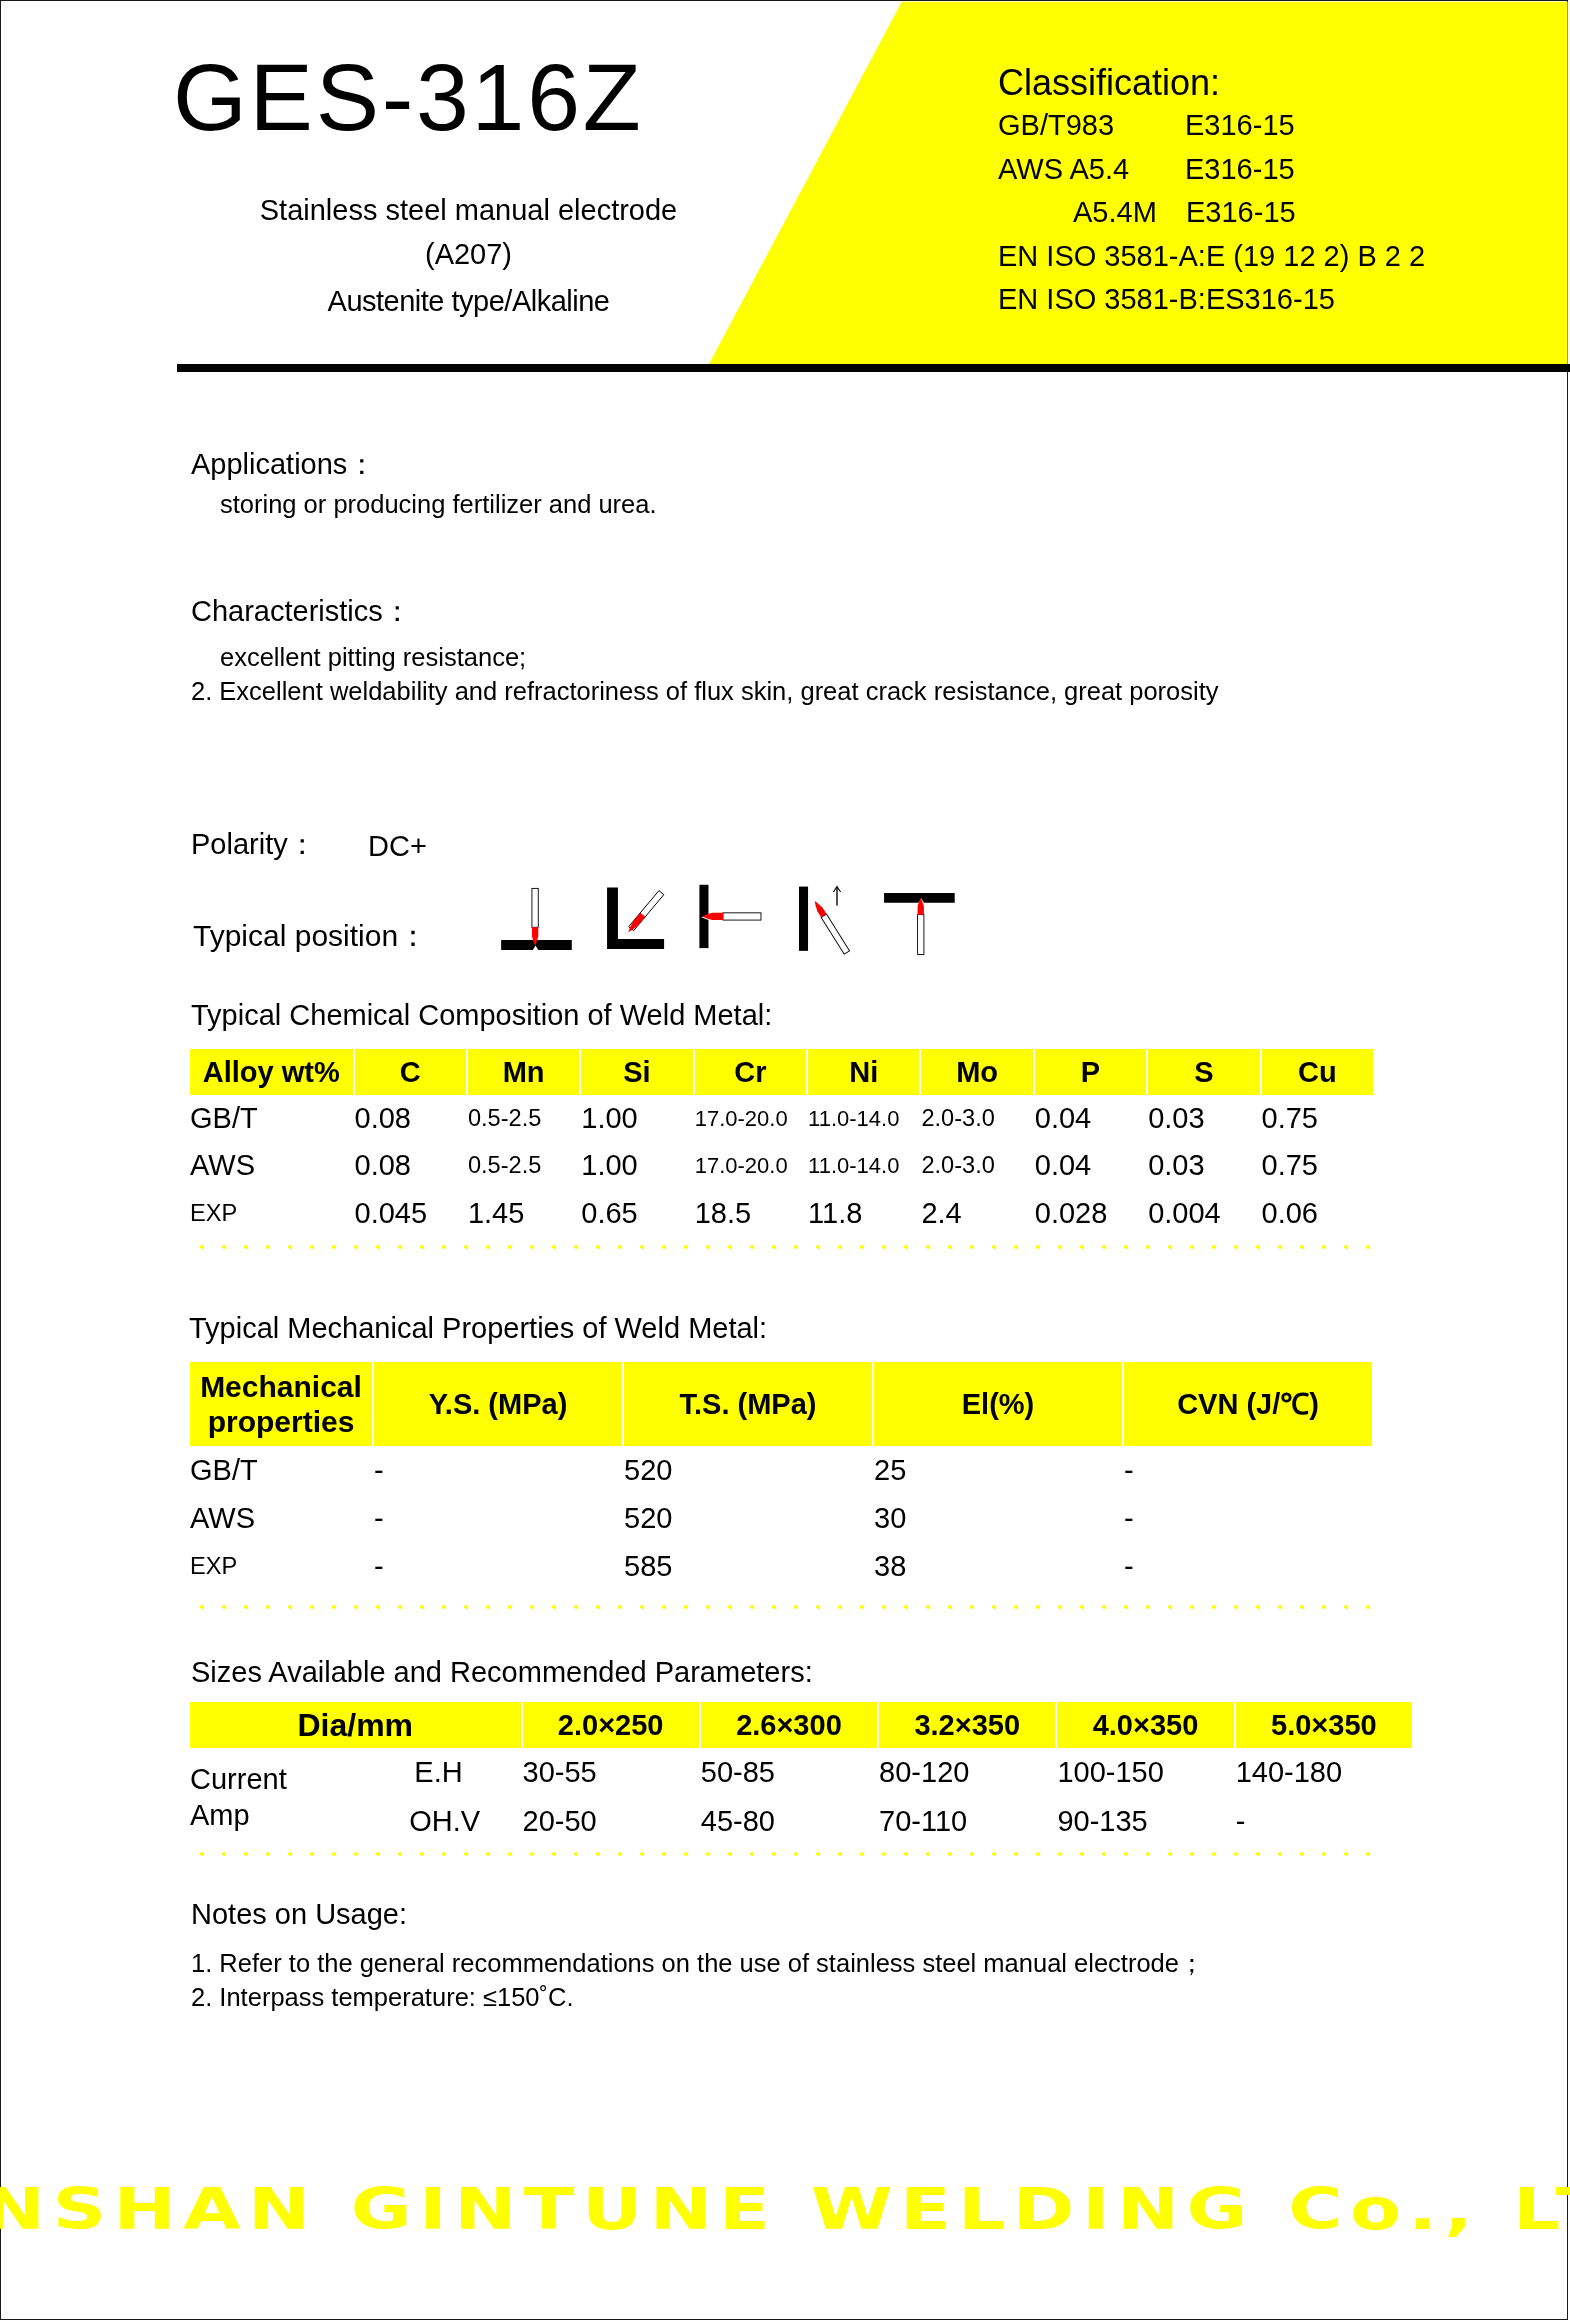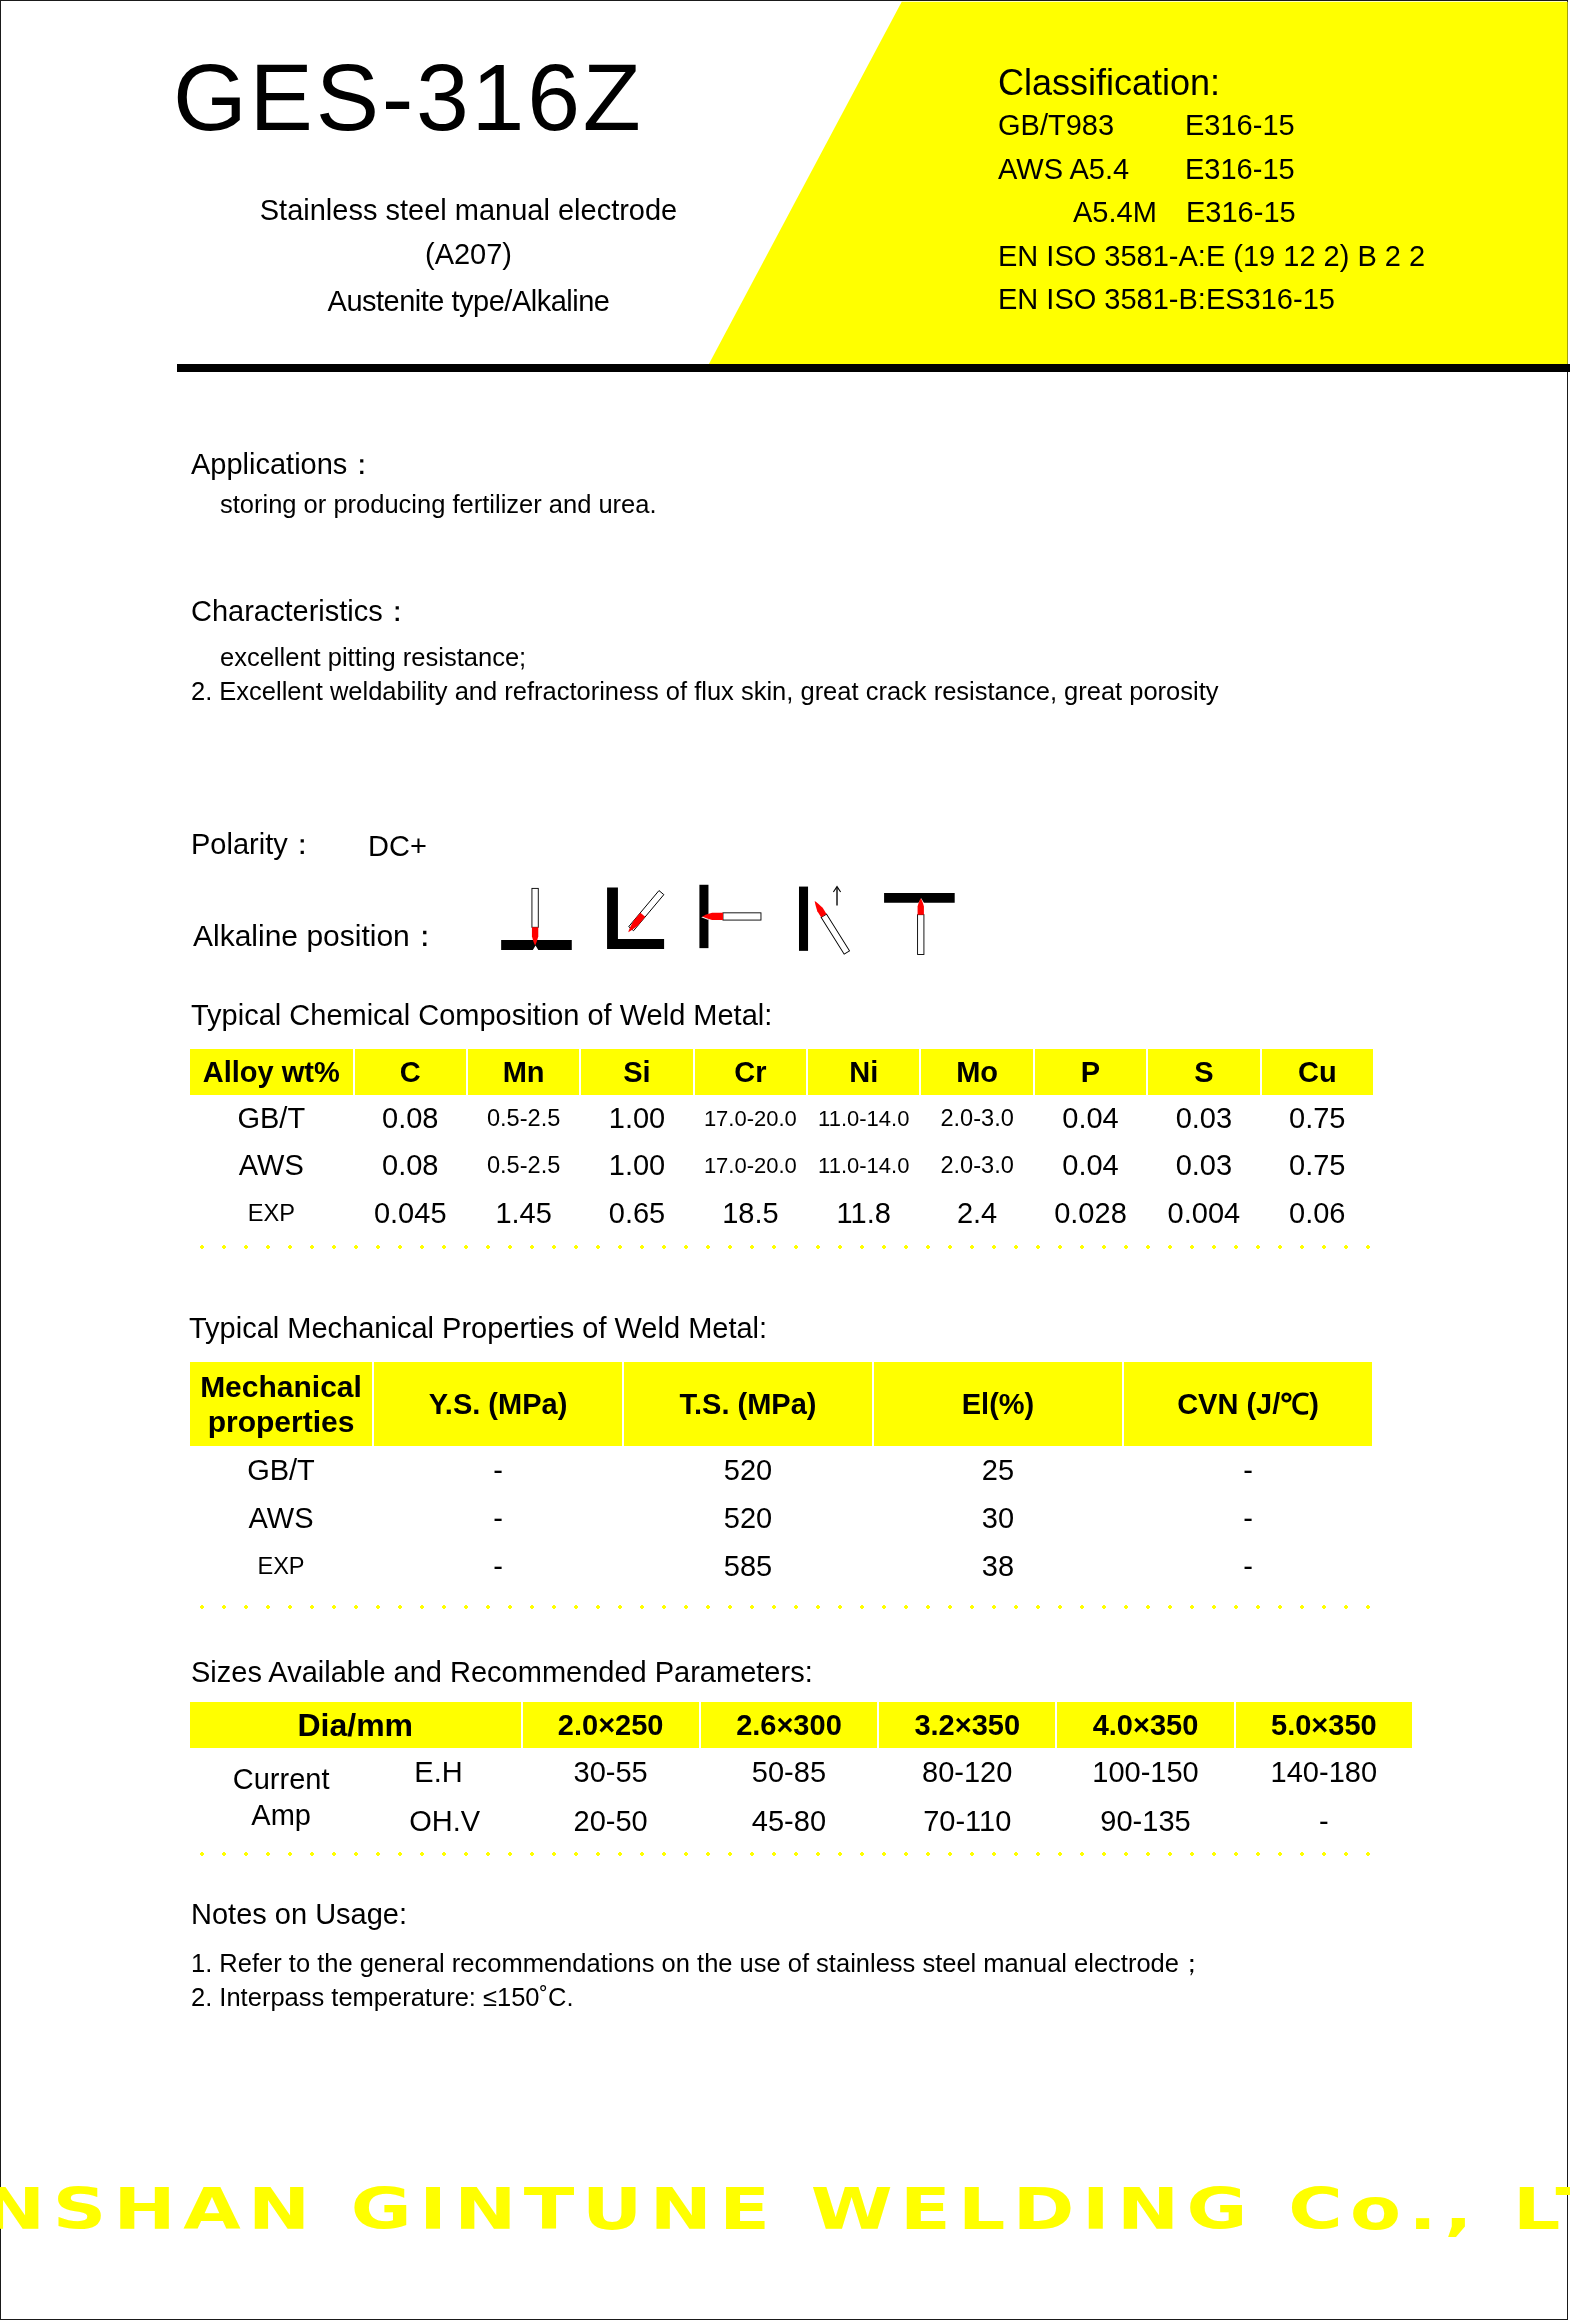--- a/index.html
+++ b/index.html
@@ -20,21 +20,21 @@
   .class-row .indent { padding-left:75px; width:113px; }
 
   
   .h2 { font-size:29px; line-height:1; white-space:nowrap; }
   .para { font-size:25.5px; line-height:34px; white-space:nowrap; }
   .para .cont { padding-left:29px; }
 
   
   .ytable { position:absolute; border-collapse:separate; border-spacing:2.7px 0; }
   .hdr-cell { background:#ffff00; text-align:center; font-size:29px; line-height:1; padding:0; }
-  .cell { text-align:center; font-size:29px; line-height:1; padding:0; }
+  .cell { text-align:left; font-size:29px; line-height:1; padding:0; }
   .cell.small { font-size:23.6px; }
   .cell.tiny { font-size:22px; }
   .dots { position:absolute; height:3.6px;
           background-image:radial-gradient(circle, #ffff00 1.8px, transparent 2px);
           background-size:22px 3.6px; background-repeat:repeat-x; }
 
   .footer { left:0; width:1570px; text-align:center; top:2182px; font-size:55px;
             color:#ffff00; font-weight:bold; letter-spacing:5.5px; line-height:1;
             transform:scaleX(1.35) scaleY(1.05); transform-origin:center; font-family:"DejaVu Sans", sans-serif; }
 </style>
@@ -73,21 +73,21 @@
 
 <div class="abs h2" style="left:191px;top:597px">Characteristics：</div>
 <div class="abs para" style="left:191px;top:640px">
   <div class="cont">excellent pitting resistance;</div>
   <div>2. Excellent weldability and refractoriness of flux skin, great crack resistance, great porosity</div>
 </div>
 
 <div class="abs h2" style="left:191px;top:830px">Polarity：</div>
 <div class="abs h2" style="left:368px;top:832px">DC+</div>
 
-<div class="abs h2" style="left:193px;top:921px;font-size:30px">Alkaline position：</div>
+<div class="abs h2" style="left:193px;top:921px;font-size:30px">Typical position：</div>
 <svg class="abs" style="left:491px;top:873px" width="482" height="86" viewBox="0 0 530 95">
   <g>
     <polygon points="10,74 88,74 88,85 51,85 48,80 45,85 10,85" fill="#000"></polygon>
     <rect x="44" y="17" width="7" height="43" fill="#fff" stroke="#000" stroke-width="1"></rect>
     <path d="M44,60 L51,60 L51,70 Q49,78 47.5,80 Q46,78 44,70 Z" fill="#f00"></path>
   </g>
   <g>
     <polygon points="127,16 139,16 139,73 190,73 190,84 127,84" fill="#000"></polygon>
     <g transform="rotate(40 150 65)">
       <rect x="147" y="8" width="7" height="52" fill="#fff" stroke="#000" stroke-width="1"></rect>

